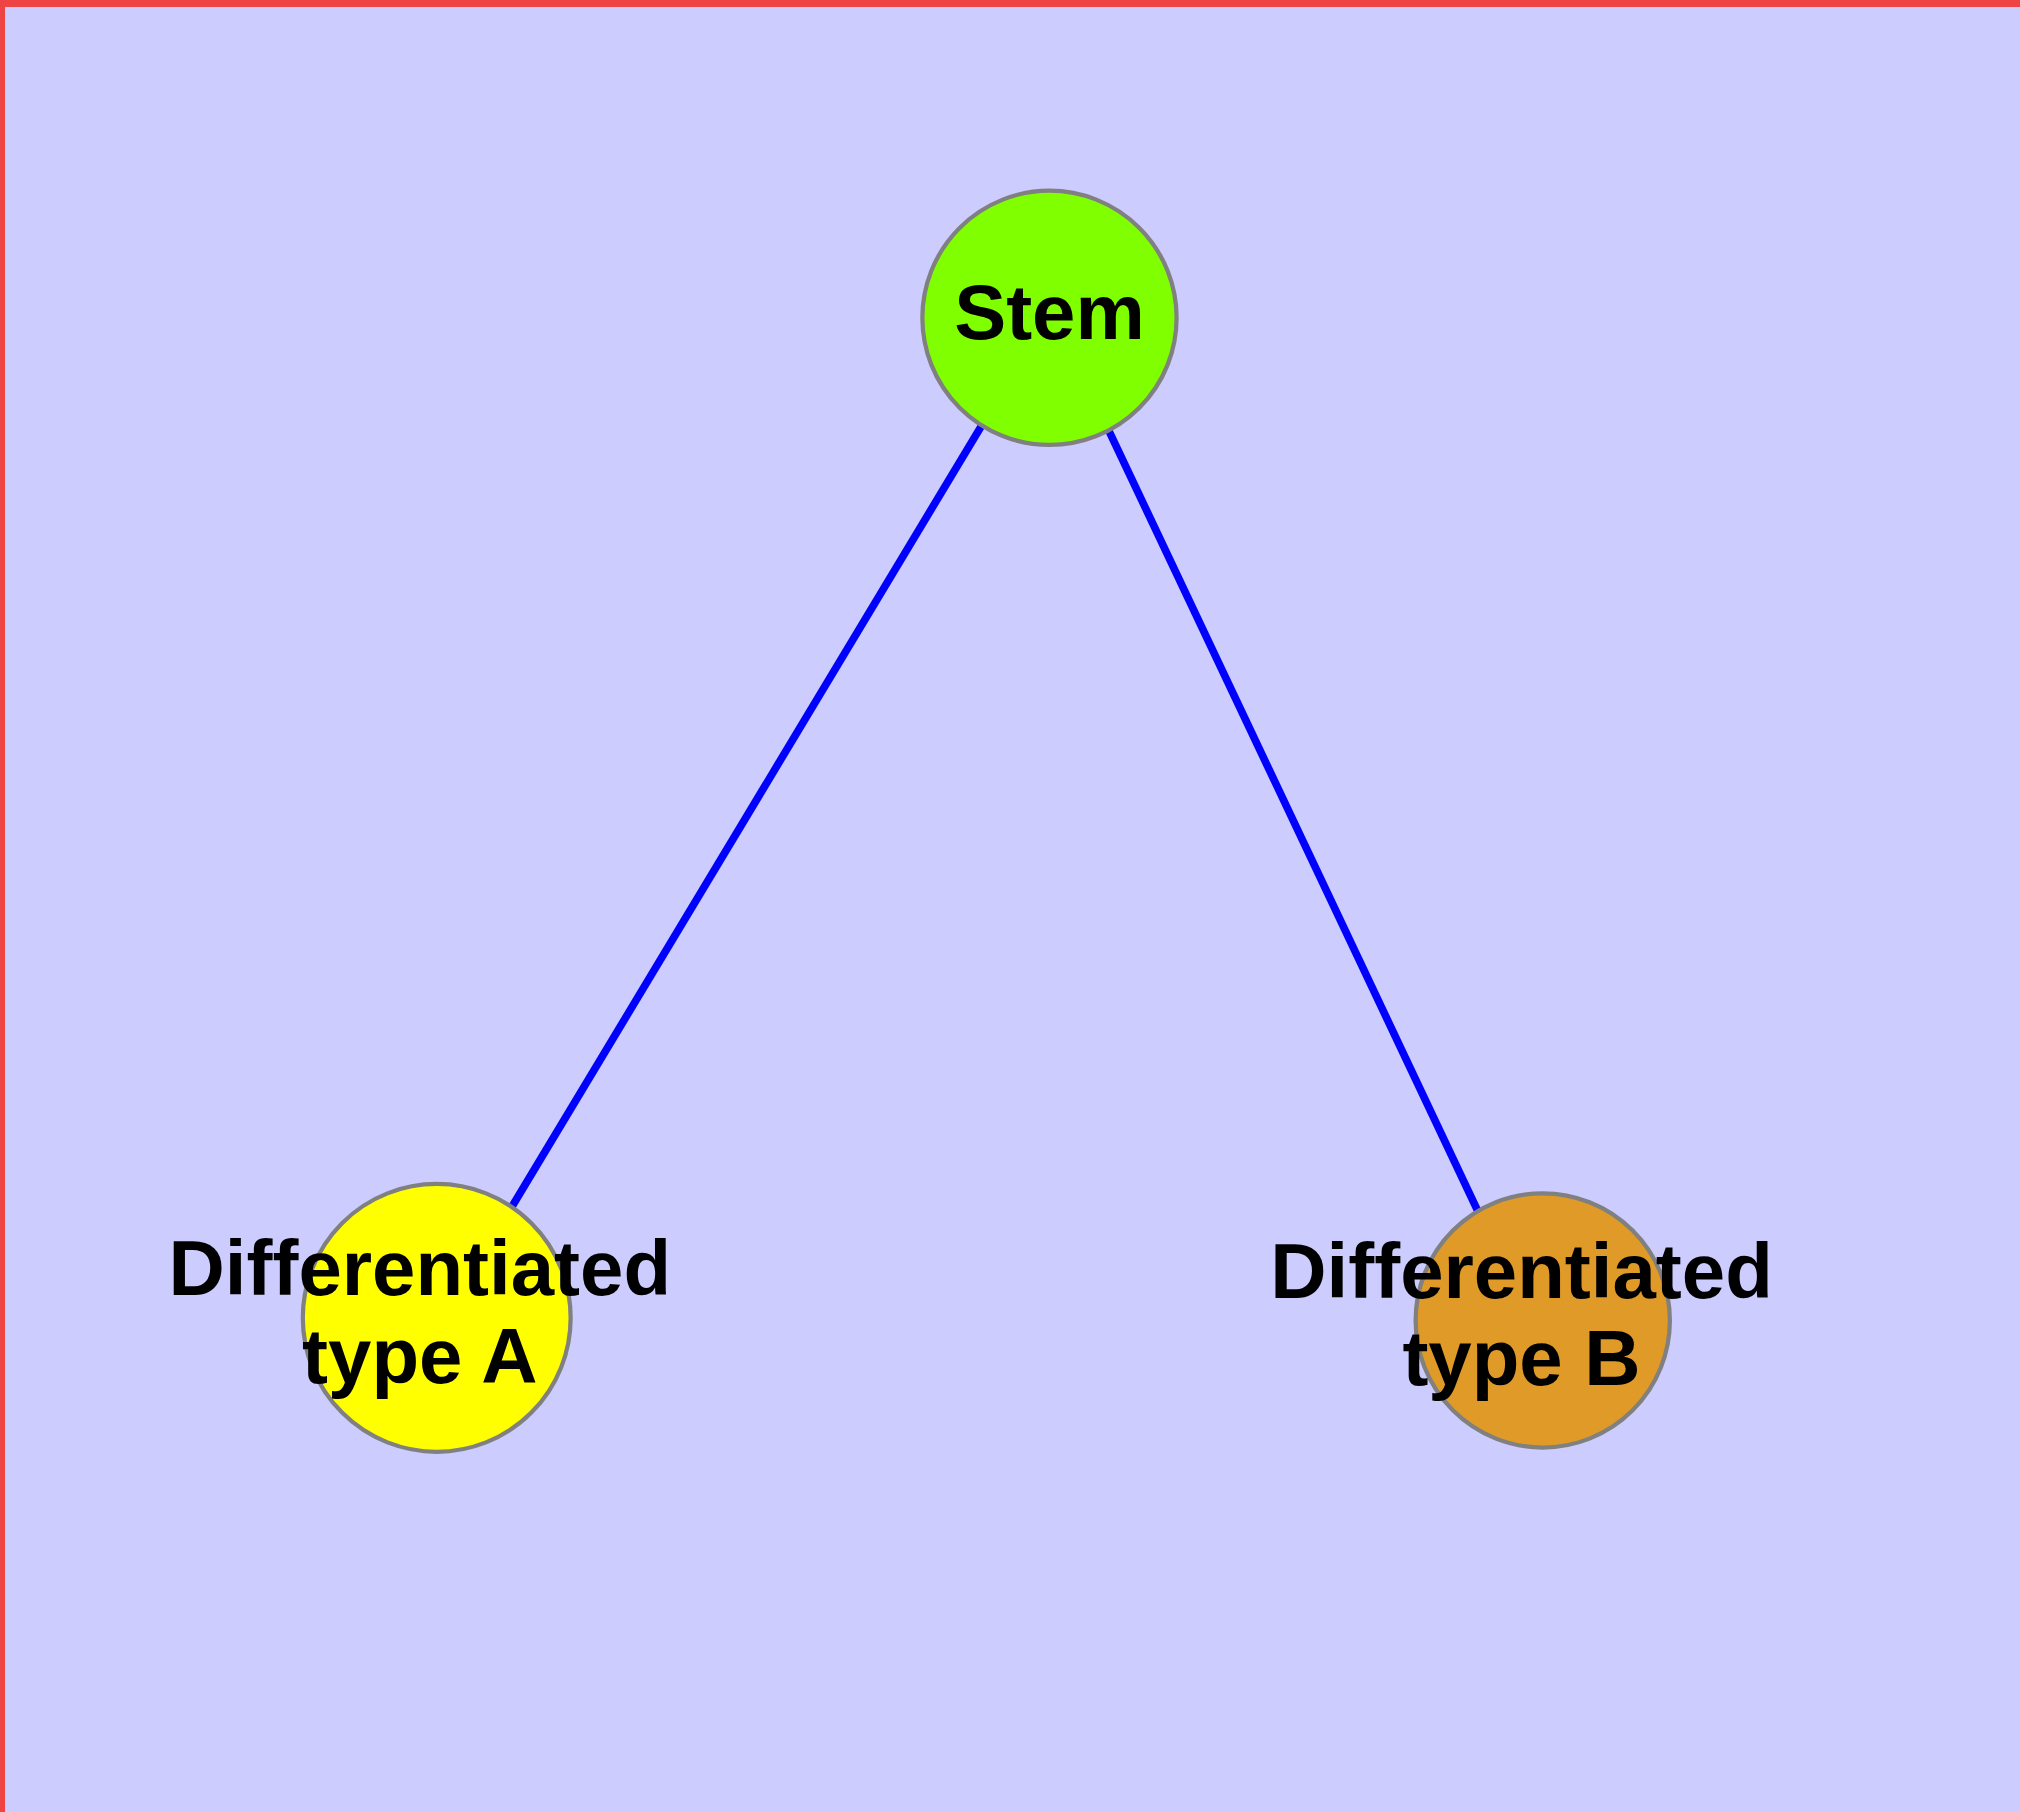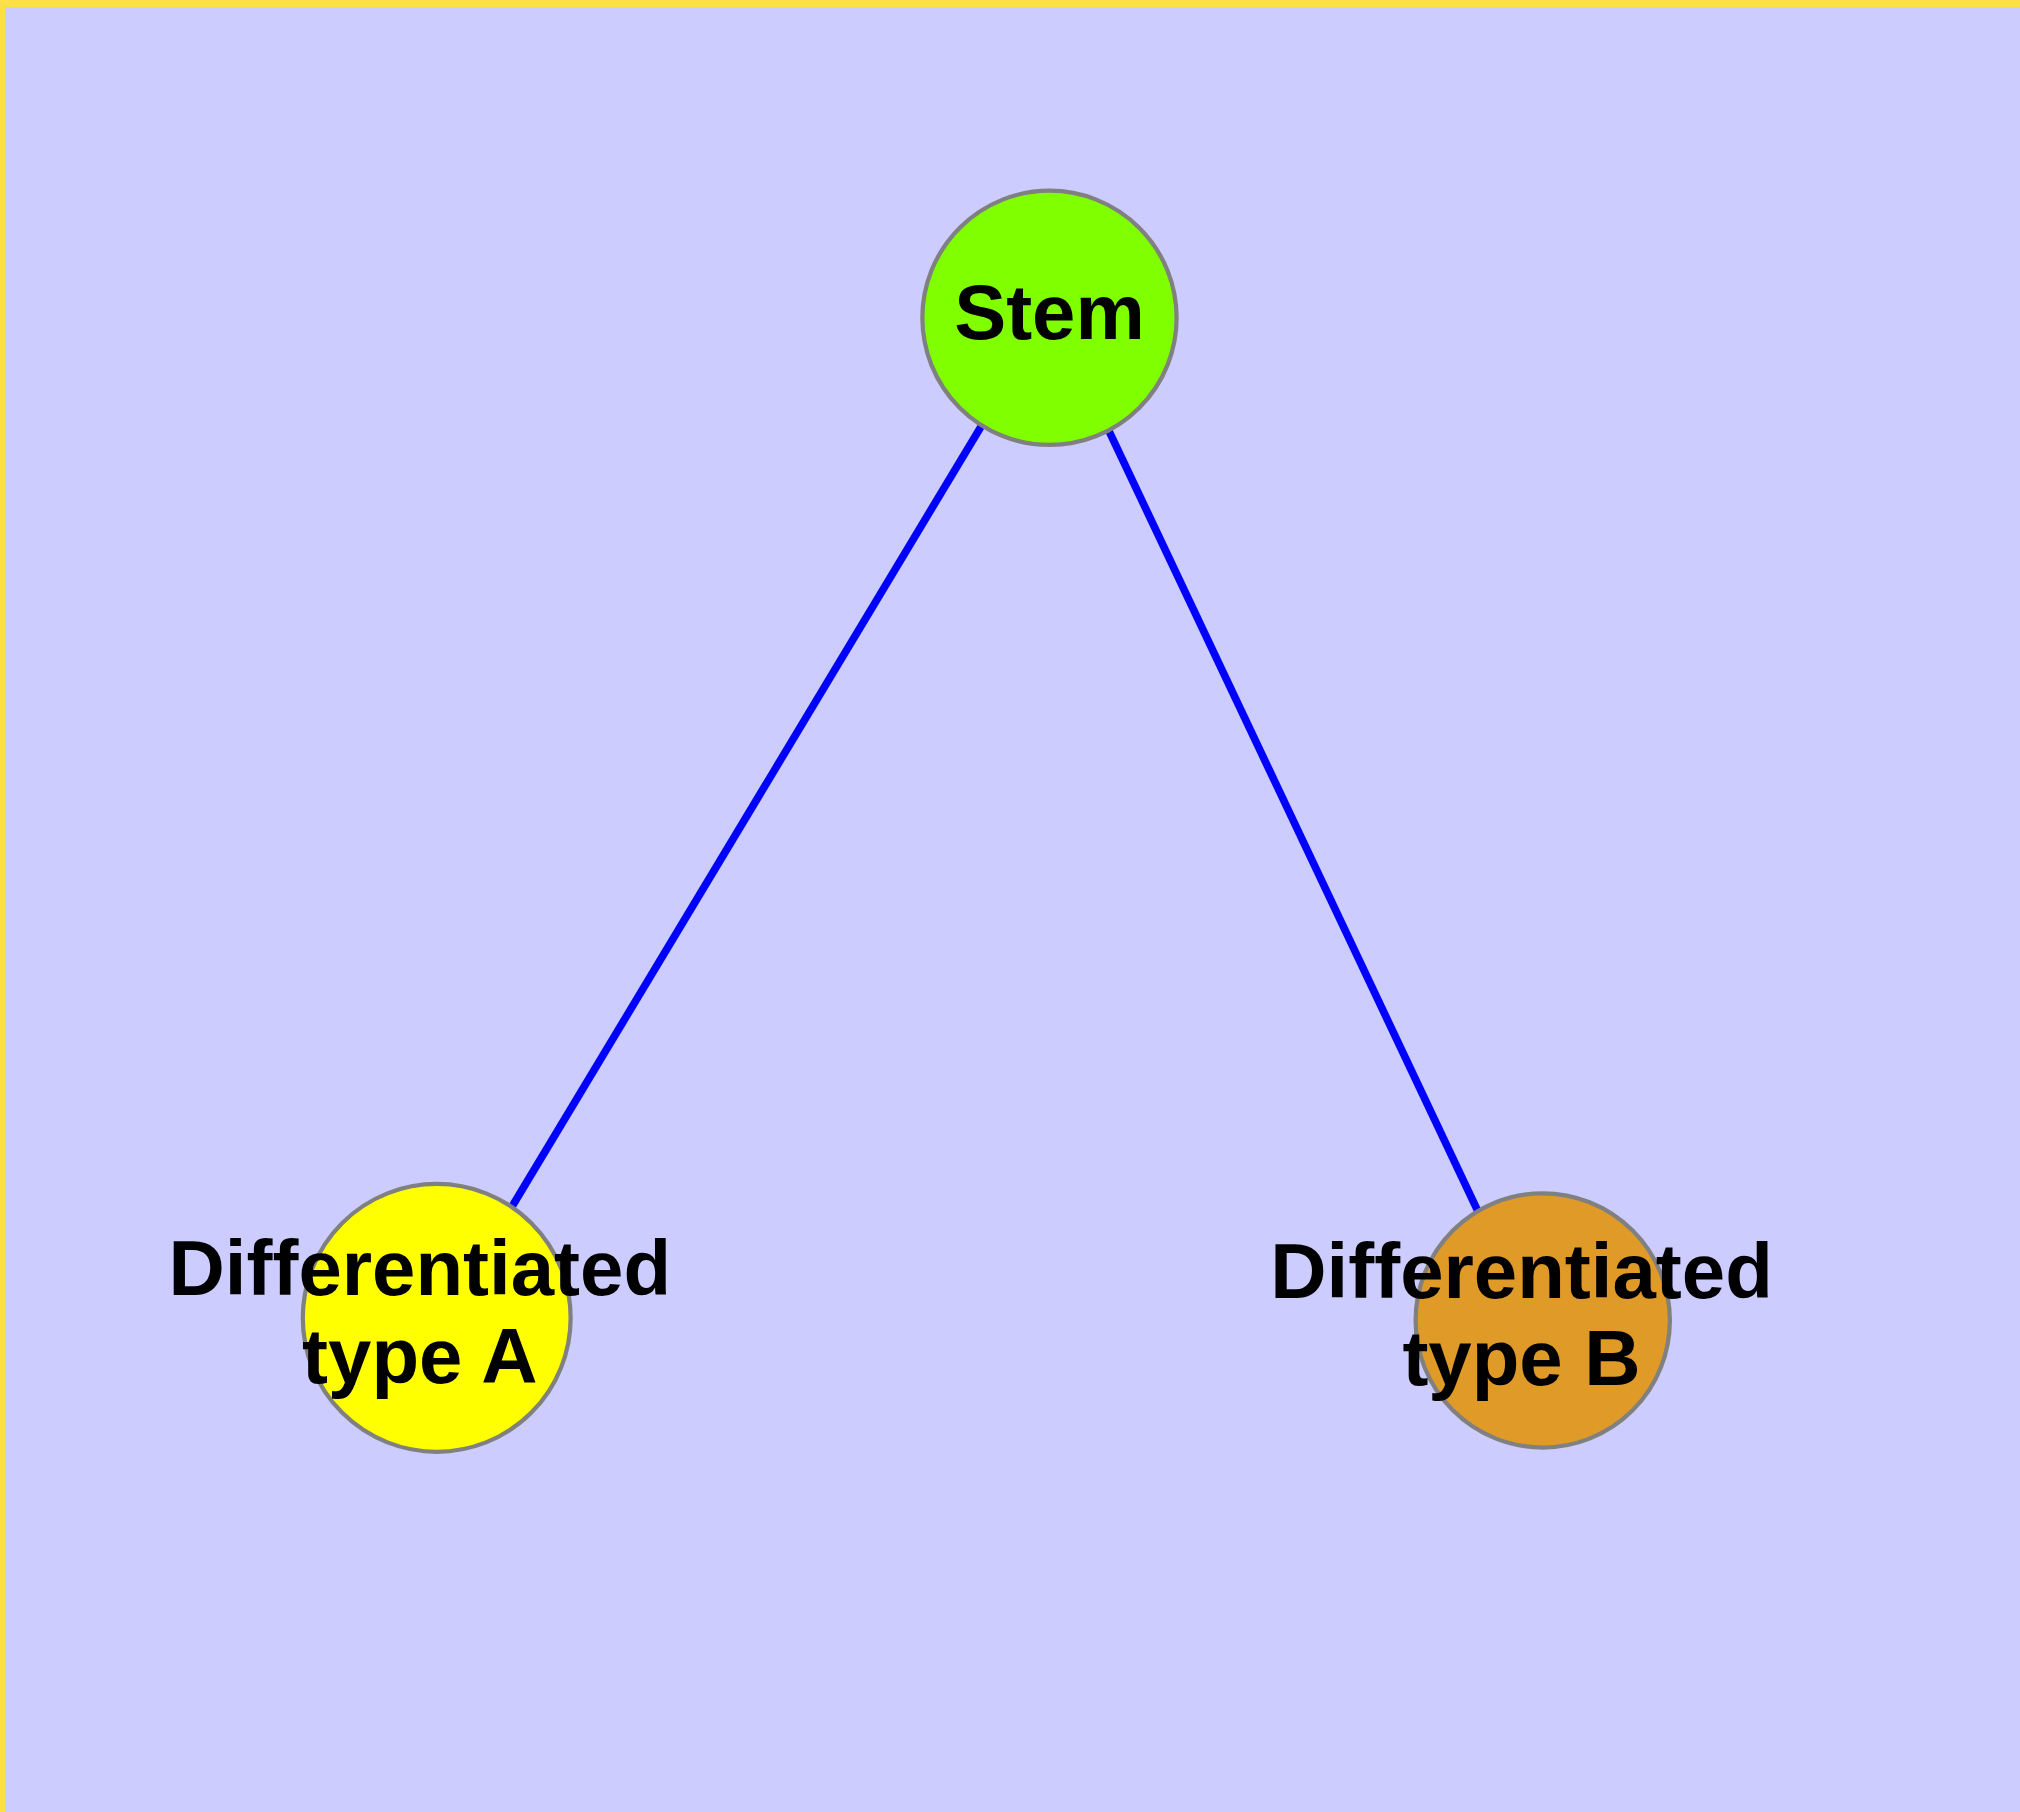--- a/index.html
+++ b/index.html
@@ -49,21 +49,21 @@
     font-family: "Liberation Sans", sans-serif;
     font-weight: bold;
     fill: #000000;
     text-anchor: middle;
     dominant-baseline: middle;
   }
 </style>
 </head>
 <body>
 
-<div id="canvas" style="background: #fde047;">
+<div id="canvas" style="background: #ef4444;">
   <div id="plot-area" style="background: rgb(204, 204, 255);"></div>
 
   <svg id="graph-svg" viewBox="0 0 2384 2138" xmlns="http://www.w3.org/2000/svg">
 
     <g>
       <line class="edge-line" x1="1158" y1="502" x2="600" y2="1430" stroke="#0000ff" stroke-width="9"></line>
       <line class="edge-line" x1="1308" y1="508" x2="1743" y2="1428" stroke="#0000ff" stroke-width="9"></line>
     </g>
 
     <g>

